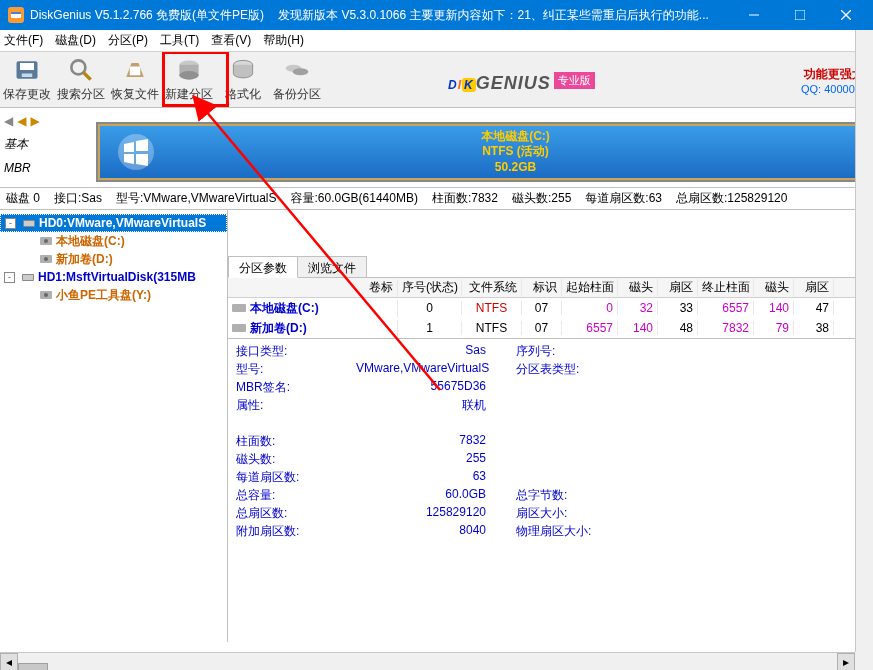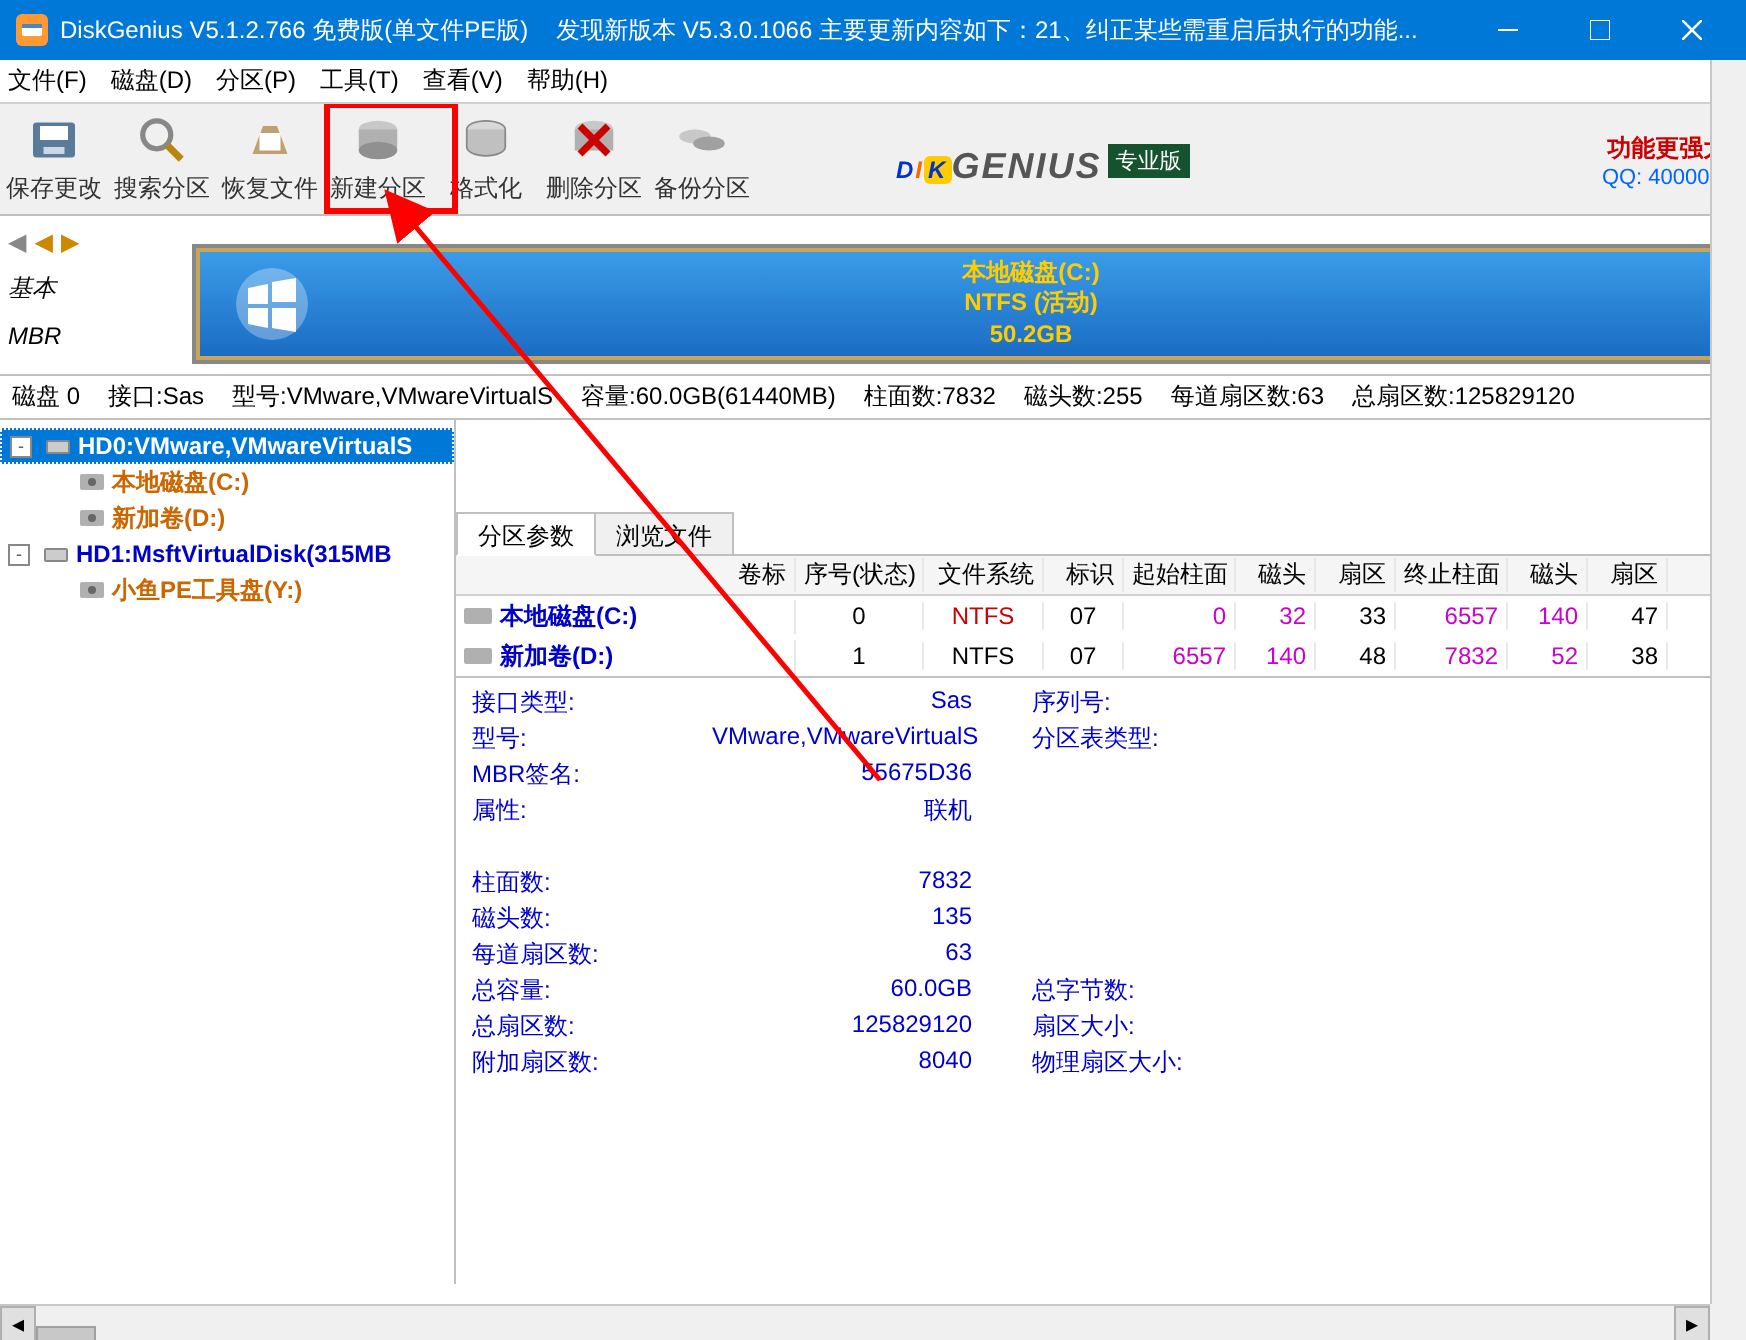--- a/index.html
+++ b/index.html
@@ -14,21 +14,21 @@
 .menuitem { cursor:pointer; }
 .toolbar { height:56px; background:#f0f0f0; border-bottom:1px solid #c0c0c0; display:flex; align-items:center; position:relative; overflow:hidden; }
 .tbtn { width:54px; height:54px; display:flex; flex-direction:column; align-items:center; justify-content:center; cursor:pointer; gap:2px; }
 .tbtn svg { width:28px; height:28px; }
 .tbtn-label { font-size:12px; color:#333; }
 .highlight { position:absolute; border:3px solid #ff0000; pointer-events:none; }
 .brand { position:absolute; left:448px; top:0; height:56px; display:flex; align-items:center; }
 .brand .dg { font-size:26px; font-weight:bold; font-style:italic; letter-spacing:1px; }
 .brand .dg .d { color:#0033cc; }
 .brand .dg .g { color:#0033cc; background:#ffcc00; padding:0 2px; border-radius:3px; }
-.brand .pro { background:#14532d; color:#fff; padding:1px 4px; margin-left:3px; font-size:11px; }
+.brand .pro { background:#ec4899; color:#fff; padding:1px 4px; margin-left:3px; font-size:11px; }
 .extras { position:absolute; right:0; top:0; height:56px; display:flex; flex-direction:column; align-items:flex-end; justify-content:center; padding-right:6px; color:#cc0000; font-weight:bold; font-size:13px; }
 .extras .qq { color:#0066ff; font-size:11px; font-weight:normal; }
 .midrow { display:flex; height:80px; border-bottom:1px solid #c0c0c0; }
 .leftinfo { width:96px; display:flex; flex-direction:column; align-items:flex-start; padding:6px 4px; gap:8px; }
 .leftinfo .navicons { display:flex; gap:4px; align-items:center; }
 .leftinfo .label { font-size:12px;font-style:italic; }
 .diskmap { flex:1; margin:14px 10px 4px 0; }
 .diskmap-outer { border:2px solid #888; background:#c8a55a; padding:2px; border-radius:0; }
 .diskmap-inner { height:52px; background:linear-gradient(#3a9ce8,#1b6cc4); display:flex; align-items:center; color:#ffcc00; }
 .diskmap-icon { width:72px; display:flex; align-items:center; justify-content:center; }
@@ -148,29 +148,20 @@
     </div>
   <div class="tbtn">
       <svg viewBox="0 0 32 32">
         <ellipse cx="16" cy="10" rx="11" ry="5" fill="#d8d8d8" stroke="#888"></ellipse>
         <path d="M5 10 v10 a11 5 0 0 0 22 0 v-10" fill="#c0c0c0" stroke="#888"></path>
       </svg>
       <span class="tbtn-label">格式化</span>
     </div>
   <div class="tbtn">
       <svg viewBox="0 0 32 32">
-        <ellipse cx="16" cy="10" rx="11" ry="5" fill="#c8c8c8"></ellipse>
-        <rect x="5" y="10" width="22" height="12" fill="#b0b0b0"></rect>
-        <line x1="8" y1="8" x2="24" y2="24" stroke="#cc0000" stroke-width="4"></line>
-        <line x1="24" y1="8" x2="8" y2="24" stroke="#cc0000" stroke-width="4"></line>
-      </svg>
-      <span class="tbtn-label">删除分区</span>
-    </div>
-  <div class="tbtn">
-      <svg viewBox="0 0 32 32">
         <ellipse cx="12" cy="14" rx="9" ry="4" fill="#c8c8c8"></ellipse>
         <ellipse cx="20" cy="18" rx="9" ry="4" fill="#a0a0a0"></ellipse>
       </svg>
       <span class="tbtn-label">备份分区</span>
     </div>
   <div class="brand">
     <span class="dg"><span class="d">D</span><span style="color:#ff6600">I</span><span class="g">K</span><span style="color:#555;font-size:18px">GENIUS</span></span>
     <span class="pro">专业版</span>
   </div>
   <div class="extras">
@@ -316,21 +307,21 @@
               </svg>
               <span class="blue">新加卷(D:)</span>
             </div>
             <div class="td c1" style="text-align:center">1</div>
             <div class="td c2" style="text-align:center"><span class="">NTFS</span></div>
             <div class="td c3" style="text-align:center">07</div>
             <div class="td c4"><span class="mag">6557</span></div>
             <div class="td c5"><span class="mag">140</span></div>
             <div class="td c6">48</div>
             <div class="td c7"><span class="mag">7832</span></div>
-            <div class="td c8"><span class="mag">52</span></div>
+            <div class="td c8"><span class="mag">79</span></div>
             <div class="td c9">38</div>
           </div>
         </div>
     </div>
     <div class="infoarea">
       <div class="infogrid" id="info1">
           <div class="inforow">
             <span class="ikey">接口类型:</span>
             <span class="ival">Sas</span>
             <span class="ikey2">序列号:</span>
@@ -358,21 +349,21 @@
       <div style="height:10px"></div>
       <div class="infogrid" id="info2">
           <div class="inforow">
             <span class="ikey">柱面数:</span>
             <span class="ival">7832</span>
             <span class="ikey2"></span>
             <span></span>
           </div>
           <div class="inforow">
             <span class="ikey">磁头数:</span>
-            <span class="ival">135</span>
+            <span class="ival">255</span>
             <span class="ikey2"></span>
             <span></span>
           </div>
           <div class="inforow">
             <span class="ikey">每道扇区数:</span>
             <span class="ival">63</span>
             <span class="ikey2"></span>
             <span></span>
           </div>
           <div class="inforow">

